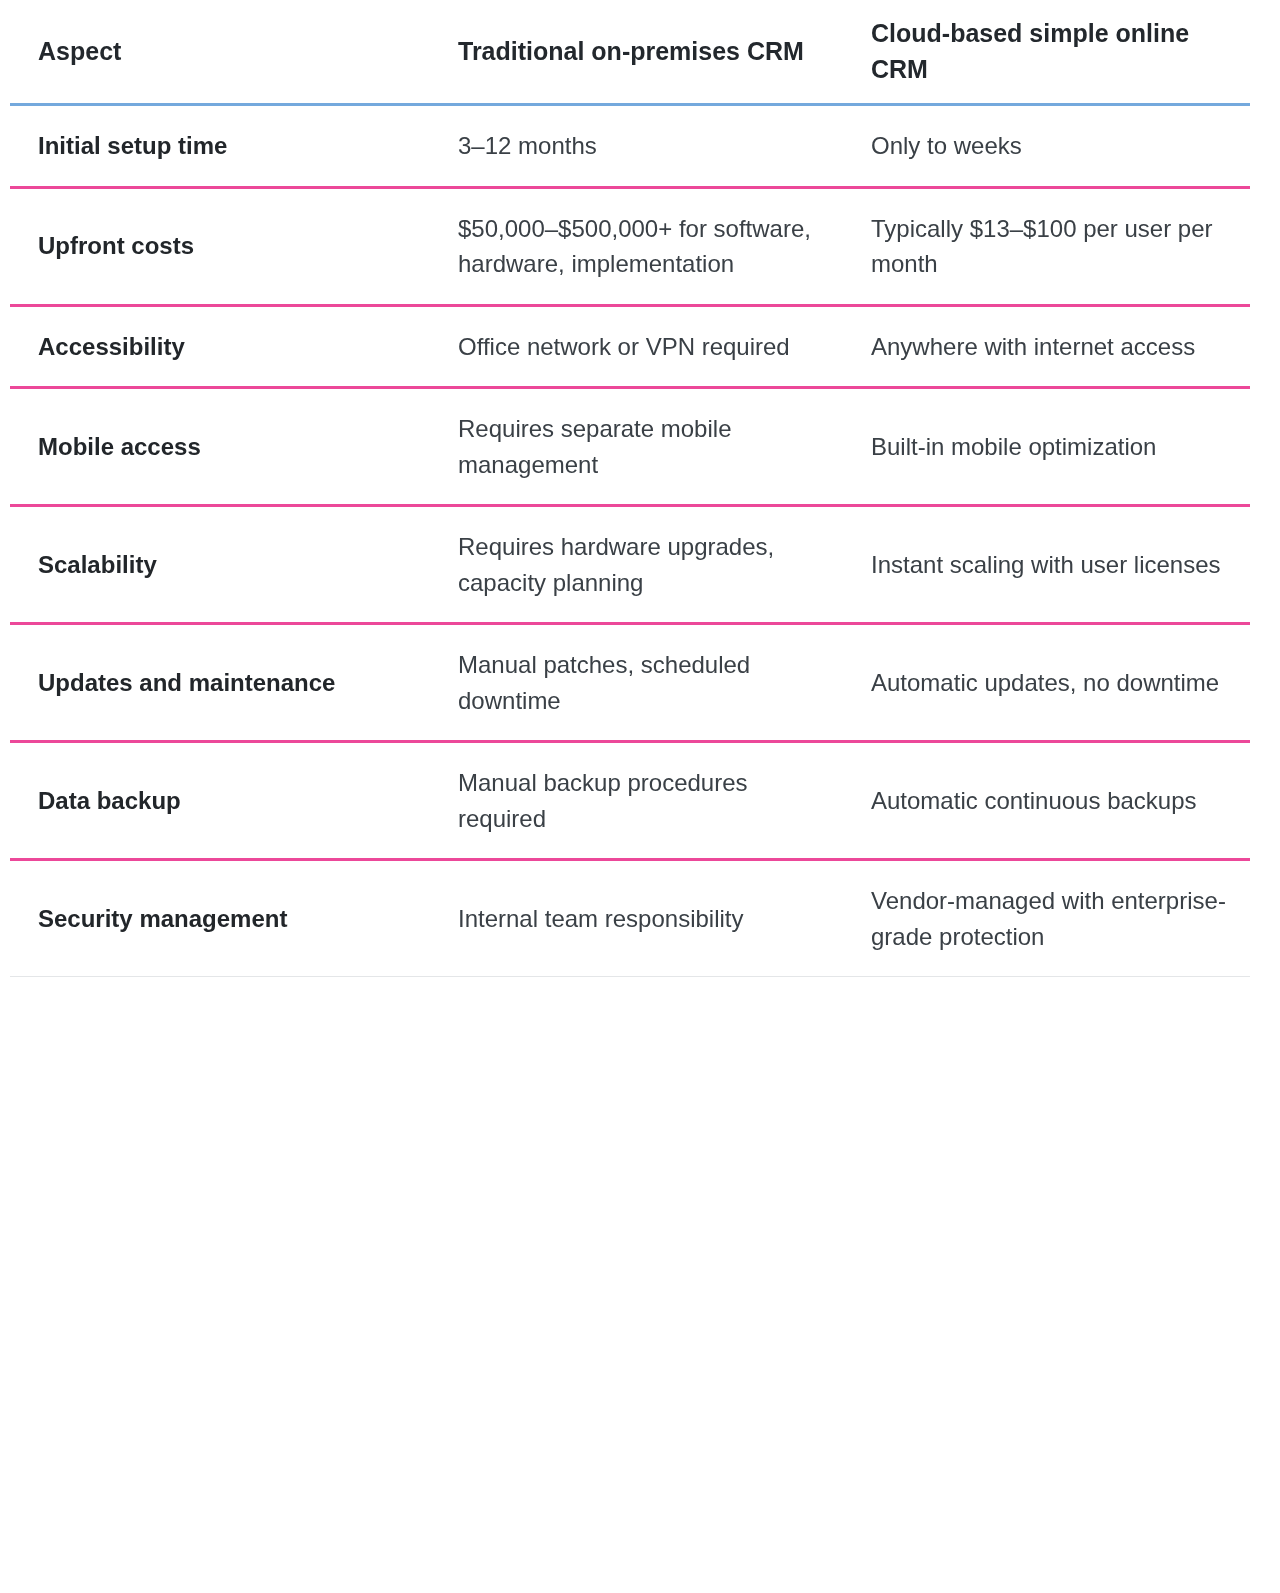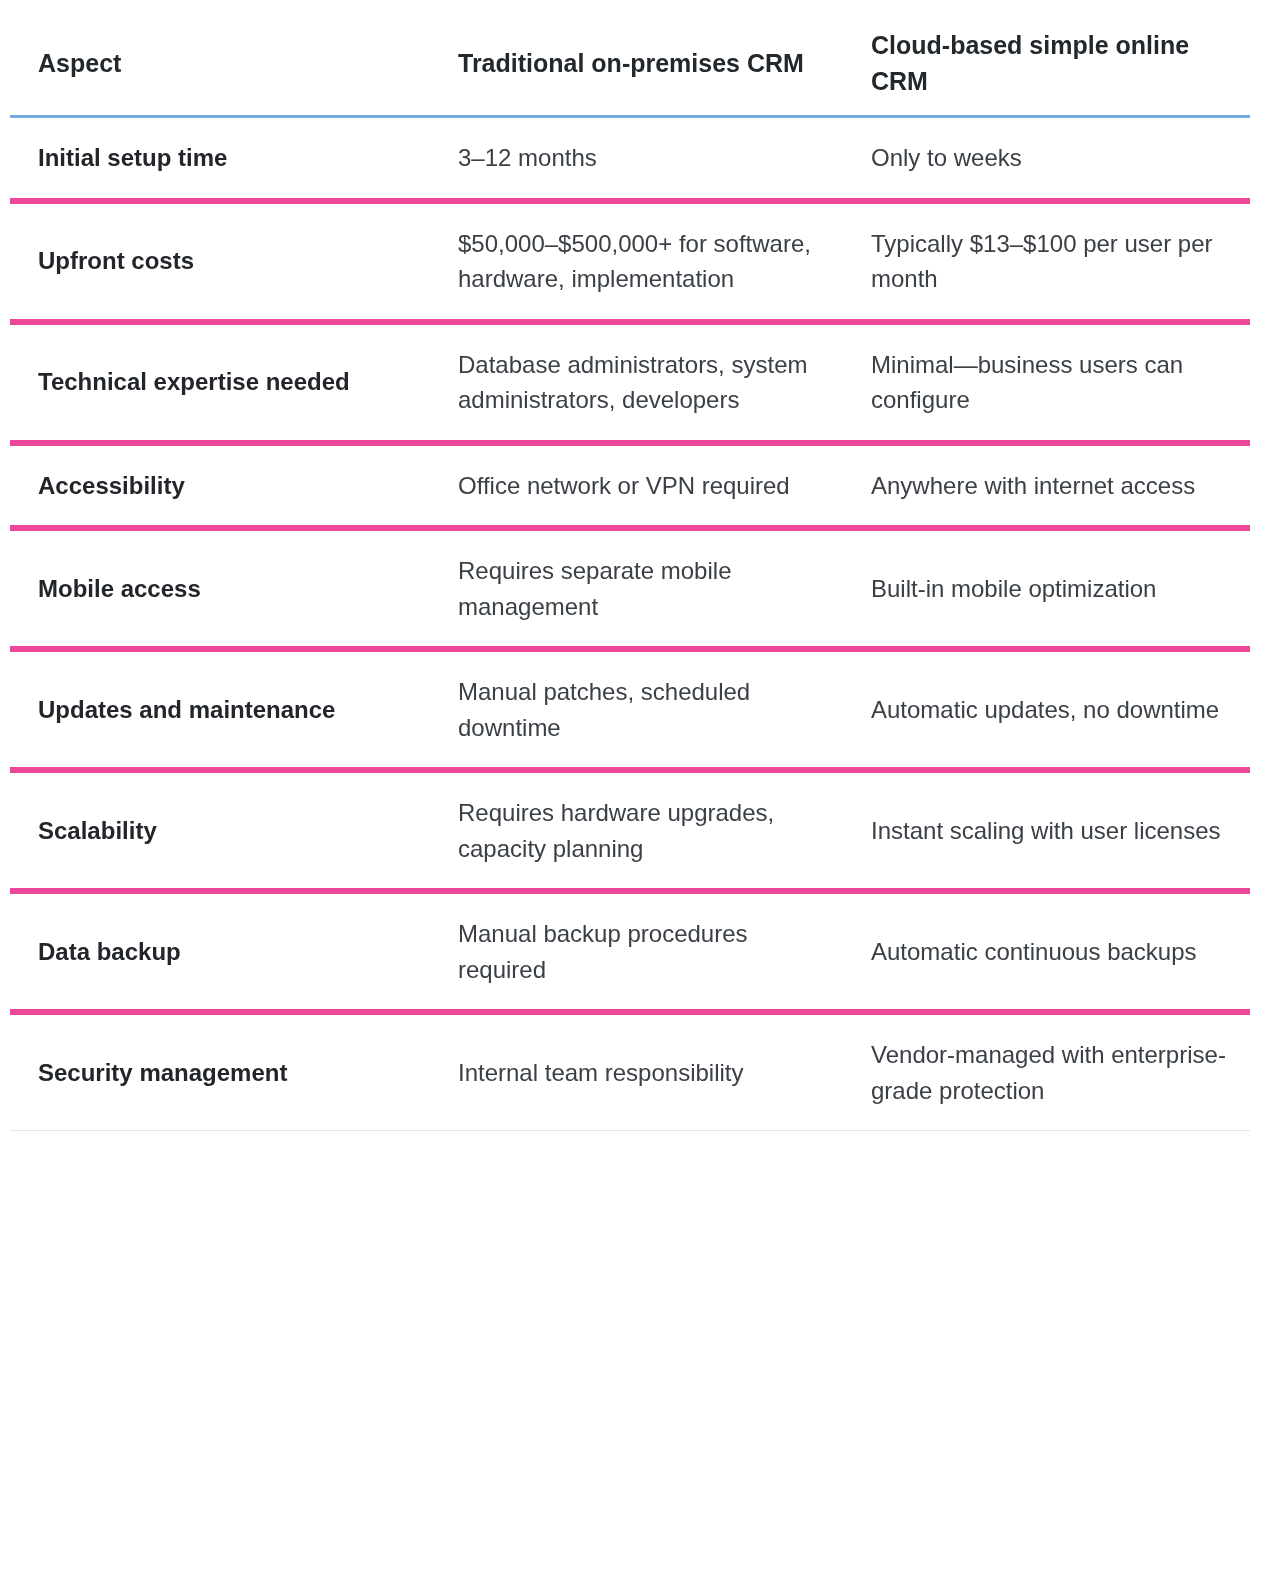--- a/index.html
+++ b/index.html
@@ -8,21 +8,21 @@
     background: #ffffff;
   }
   body {
     width: 1280px;
     font-family: "Liberation Sans", sans-serif;
     -webkit-font-smoothing: antialiased;
   }
 
   .comparison-table {
     width: 1240px;
-    margin: 12px 10px 0 10px;
+    margin: 0 10px 0 10px;
     border-collapse: collapse;
     table-layout: fixed;
   }
 
   .comparison-table col.col-aspect  { width: 430px; }
   .comparison-table col.col-trad    { width: 413px; }
   .comparison-table col.col-cloud   { width: 397px; }
 
   
   .comparison-table thead th {
@@ -38,21 +38,21 @@
   }
   .comparison-table thead th.th-aspect { padding-left: 28px; }
 
   
   .comparison-table tbody td {
     vertical-align: middle;
     padding: 22px 18px 22px 18px;
     font-size: 24px;
     line-height: 1.48;
     color: #3a4046;
-    border-bottom: 6px solid #ec4899;
+    border-bottom: 3px solid #ec4899;
     background: #ffffff;
   }
 
   .comparison-table tbody td.cell-aspect {
     padding-left: 28px;
     font-weight: bold;
     color: #22262a;
   }
 
   .comparison-table tbody tr:last-child td {
@@ -97,31 +97,20 @@
         </td>
       <td>
           <span class="cell-text">$50,000–$500,000+ for software, hardware, implementation</span>
         </td>
       <td>
           <span class="cell-text">Typically $13–$100 per user per month</span>
         </td>
     </tr>
     <tr>
       <td class="cell-aspect">
-          <span class="cell-text">Technical expertise needed</span>
-        </td>
-      <td>
-          <span class="cell-text">Database administrators, system administrators, developers</span>
-        </td>
-      <td>
-          <span class="cell-text">Minimal—business users can configure</span>
-        </td>
-    </tr>
-    <tr>
-      <td class="cell-aspect">
           <span class="cell-text">Accessibility</span>
         </td>
       <td>
           <span class="cell-text">Office network or VPN required</span>
         </td>
       <td>
           <span class="cell-text">Anywhere with internet access</span>
         </td>
     </tr>
     <tr>
@@ -130,38 +119,38 @@
         </td>
       <td>
           <span class="cell-text">Requires separate mobile management</span>
         </td>
       <td>
           <span class="cell-text">Built-in mobile optimization</span>
         </td>
     </tr>
     <tr>
       <td class="cell-aspect">
+          <span class="cell-text">Scalability</span>
+        </td>
+      <td>
+          <span class="cell-text">Requires hardware upgrades, capacity planning</span>
+        </td>
+      <td>
+          <span class="cell-text">Instant scaling with user licenses</span>
+        </td>
+    </tr>
+    <tr>
+      <td class="cell-aspect">
           <span class="cell-text">Updates and maintenance</span>
         </td>
       <td>
           <span class="cell-text">Manual patches, scheduled downtime</span>
         </td>
       <td>
           <span class="cell-text">Automatic updates, no downtime</span>
-        </td>
-    </tr>
-    <tr>
-      <td class="cell-aspect">
-          <span class="cell-text">Scalability</span>
-        </td>
-      <td>
-          <span class="cell-text">Requires hardware upgrades, capacity planning</span>
-        </td>
-      <td>
-          <span class="cell-text">Instant scaling with user licenses</span>
         </td>
     </tr>
     <tr>
       <td class="cell-aspect">
           <span class="cell-text">Data backup</span>
         </td>
       <td>
           <span class="cell-text">Manual backup procedures required</span>
         </td>
       <td>

